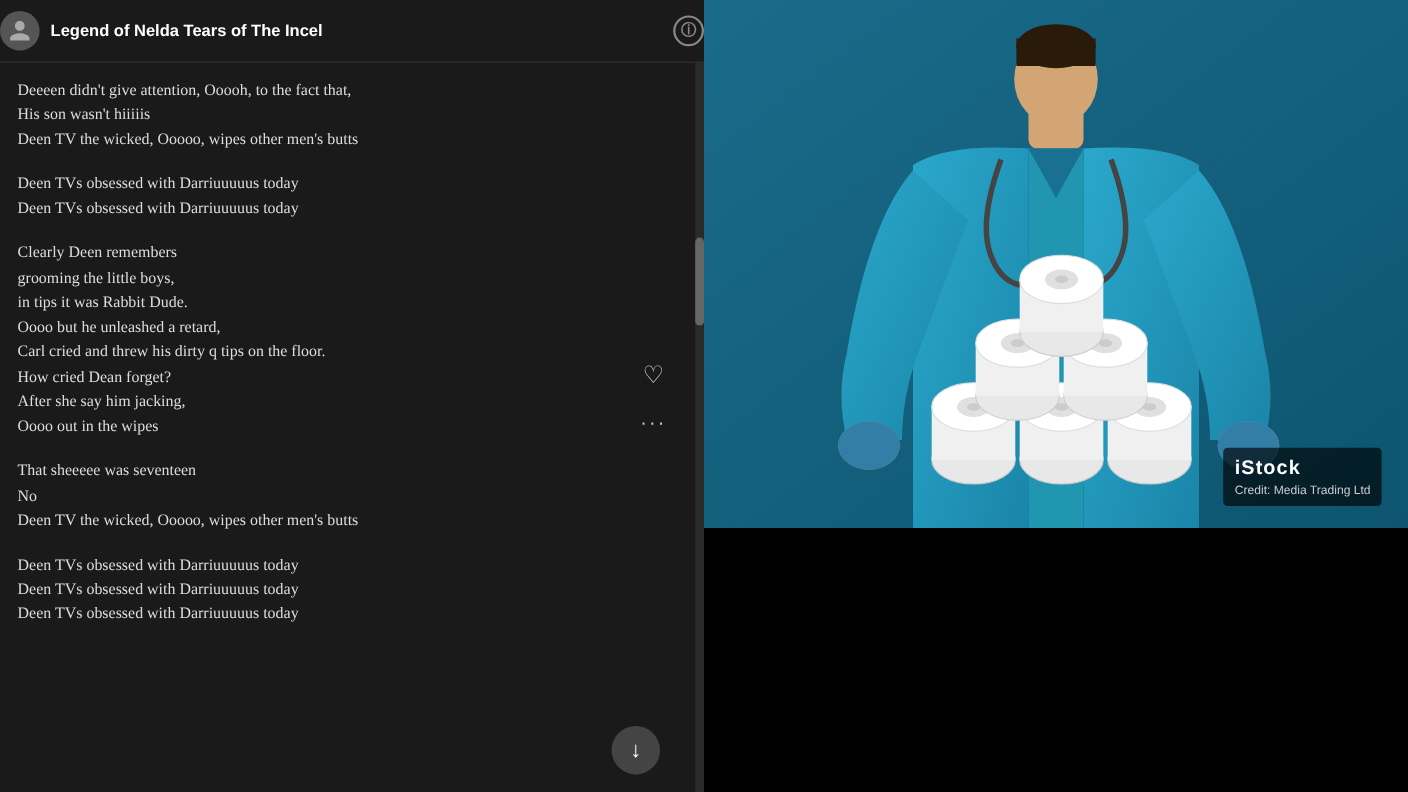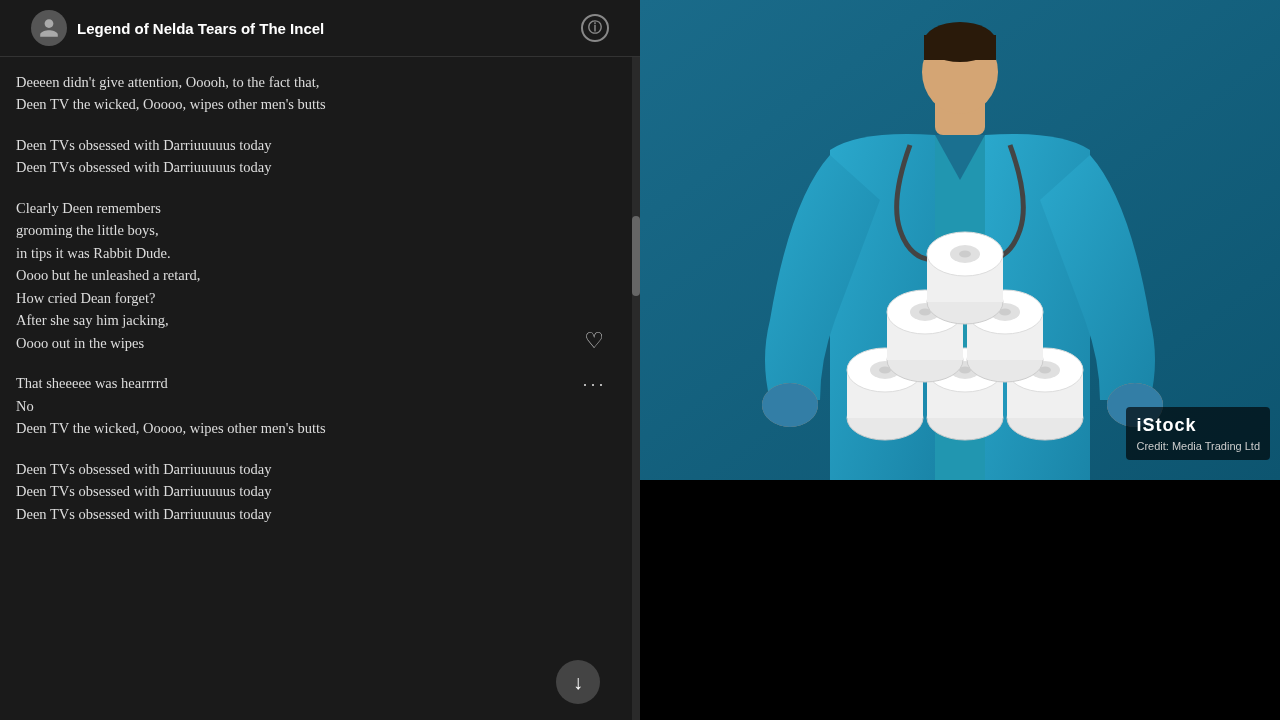--- a/index.html
+++ b/index.html
@@ -20,21 +20,21 @@
       display: flex;
       flex-direction: column;
       position: relative;
       overflow: hidden;
     }
 
     
     .header {
       display: flex;
       align-items: center;
-      padding: 10px 31px;
+      padding: 10px 0;
       background: #1a1a1a;
       border-bottom: 1px solid #333;
       flex-shrink: 0;
       position: relative;
       z-index: 10;
     }
 
     .avatar {
       width: 36px;
       height: 36px;
@@ -172,21 +172,21 @@
       position: relative;
       overflow: hidden;
       display: flex;
       align-items: flex-end;
       justify-content: center;
     }
 
     .istock-credit {
       position: absolute;
       bottom: 20px;
-      right: 10px;
+      right: 24px;
       background: rgba(0,0,0,0.65);
       color: #fff;
       padding: 6px 10px;
       border-radius: 4px;
       font-size: 13px;
       line-height: 1.4;
     }
 
     .istock-credit .brand {
       font-size: 18px;
@@ -222,37 +222,39 @@
       </svg>
     </div>
     <span class="header-title">Legend of Nelda Tears of The Incel</span>
     <div class="info-icon">ⓘ</div>
   </div>
 
   <div class="lyrics-area">
 
   <div class="lyric-block">
         <span class="lyric-line">Deeeen didn't give attention, Ooooh, to the fact that,</span>
+        <span class="lyric-line">His son wasn't hiiiiis</span>
         <span class="lyric-line">Deen TV the wicked, Ooooo, wipes other men's butts</span>
       </div>
       <div class="lyric-block">
         <span class="lyric-line">Deen TVs obsessed with Darriuuuuus today</span>
         <span class="lyric-line">Deen TVs obsessed with Darriuuuuus today</span>
       </div>
       <div class="lyric-block">
         <span class="lyric-line">Clearly Deen remembers</span>
         <span class="lyric-line">grooming the little boys,</span>
         <span class="lyric-line">in tips it was Rabbit Dude.</span>
         <span class="lyric-line">Oooo but he unleashed a retard,</span>
+        <span class="lyric-line">Carl cried and threw his dirty q tips on the floor.</span>
         <span class="lyric-line">How cried Dean forget?</span>
         <span class="lyric-line">After she say him jacking,</span>
         <span class="lyric-line">Oooo out in the wipes</span>
       </div>
       <div class="lyric-block">
-        <span class="lyric-line">That sheeeee was hearrrrd</span>
+        <span class="lyric-line">That sheeeee was seventeen</span>
         <span class="lyric-line">No</span>
         <span class="lyric-line">Deen TV the wicked, Ooooo, wipes other men's butts</span>
       </div>
       <div class="lyric-block">
         <span class="lyric-line">Deen TVs obsessed with Darriuuuuus today</span>
         <span class="lyric-line">Deen TVs obsessed with Darriuuuuus today</span>
         <span class="lyric-line">Deen TVs obsessed with Darriuuuuus today</span>
       </div>
     </div>
 

